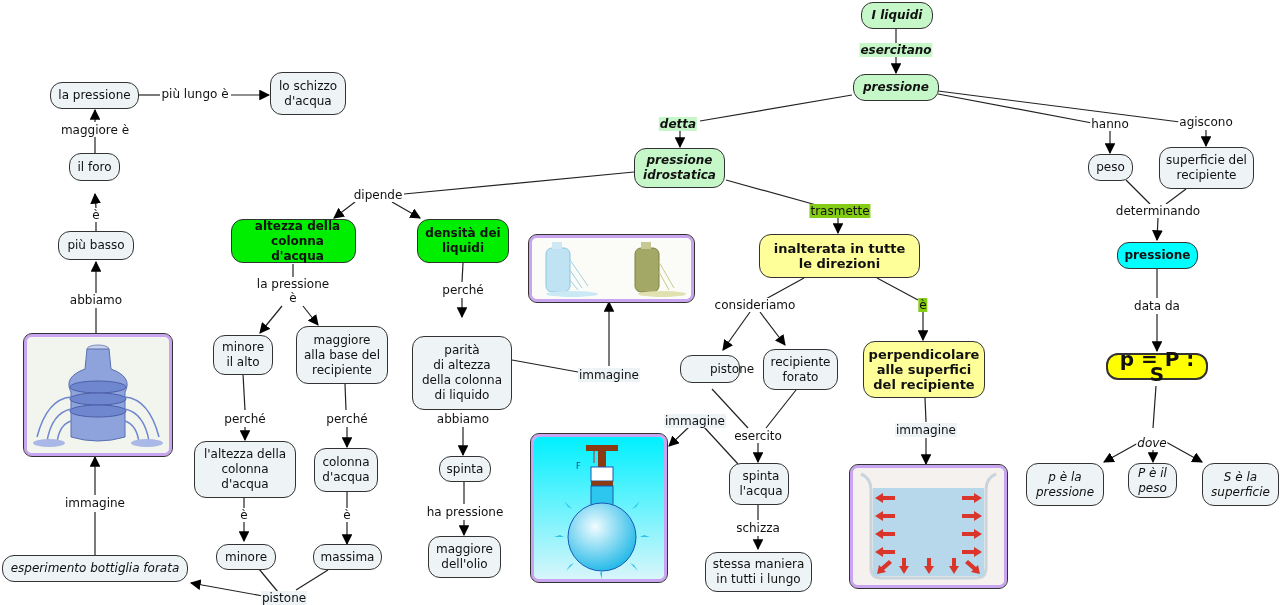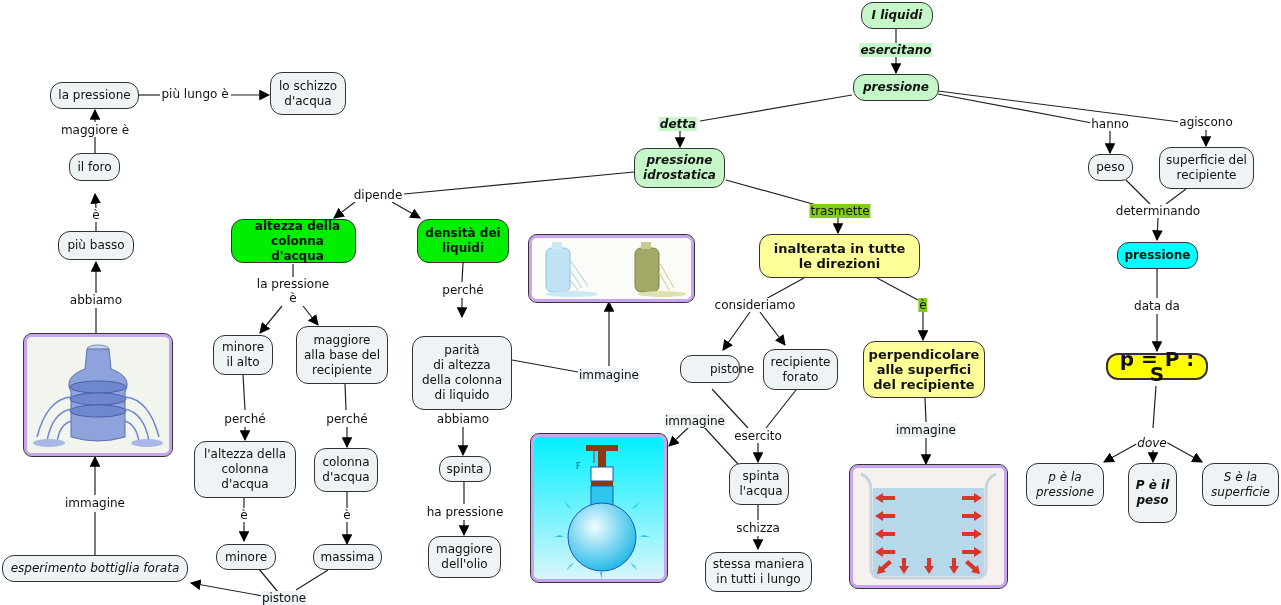--- a/index.html
+++ b/index.html
@@ -115,21 +115,21 @@
 <div class="node green" style="left:853px;top:74px;width:86px;height:27px;">pressione</div>
 <div class="node green" style="left:634px;top:148px;width:91px;height:40px;">pressione
 idrostatica</div>
 <div class="node" style="left:1088px;top:154px;width:45px;height:27px;">peso</div>
 <div class="node" style="left:1159px;top:147px;width:95px;height:42px;">superficie del
 recipiente</div>
 <div class="node cyan" style="left:1117px;top:242px;width:81px;height:27px;">pressione</div>
 <div class="node formula" style="left:1106px;top:353px;width:102px;height:27px;">p = P : S</div>
 <div class="node italic" style="left:1026px;top:463px;width:78px;height:43px;">p è la
 pressione</div>
-<div class="node italic" style="left:1128px;top:463px;width:49px;height:60px;font-weight:bold;">P è il
+<div class="node italic" style="left:1128px;top:463px;width:49px;height:35px;">P è il
 peso</div>
 <div class="node italic" style="left:1202px;top:463px;width:77px;height:43px;">S è la
 superficie</div>
 
 <div class="node bright" style="left:231px;top:219px;width:125px;height:44px;padding-left:12px;">altezza della
 colonna d'acqua</div>
 <div class="node bright" style="left:417px;top:219px;width:92px;height:44px;">densità dei
 liquidi</div>
 <div class="node" style="left:213px;top:335px;width:60px;height:40px;">minore
 il alto</div>

